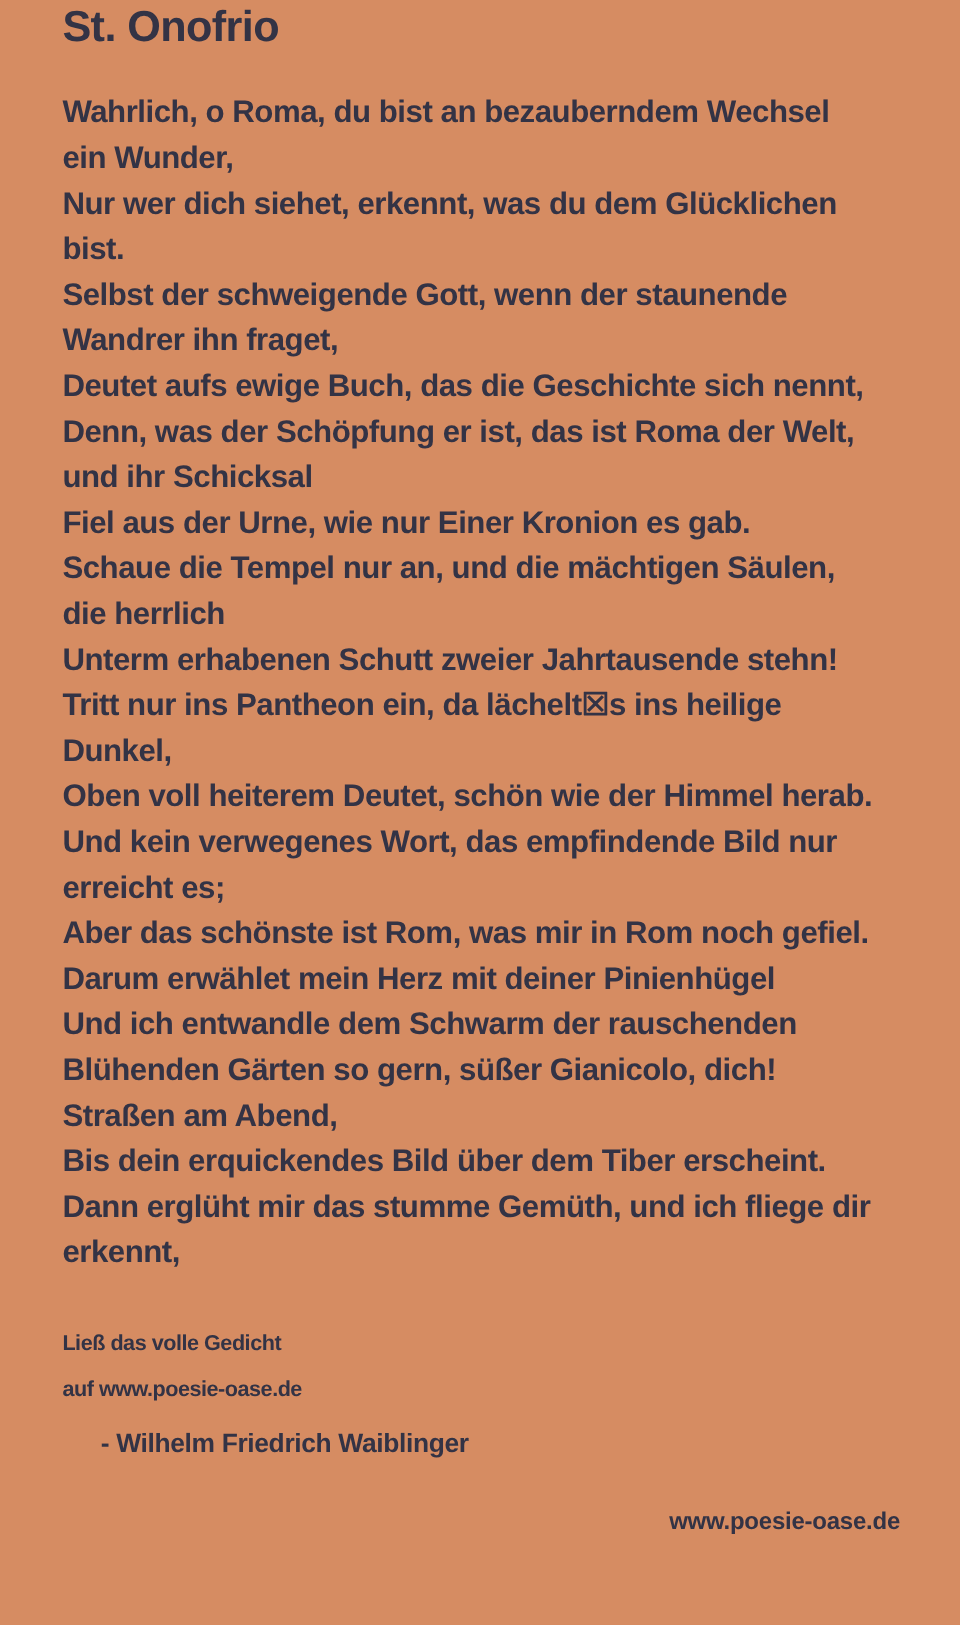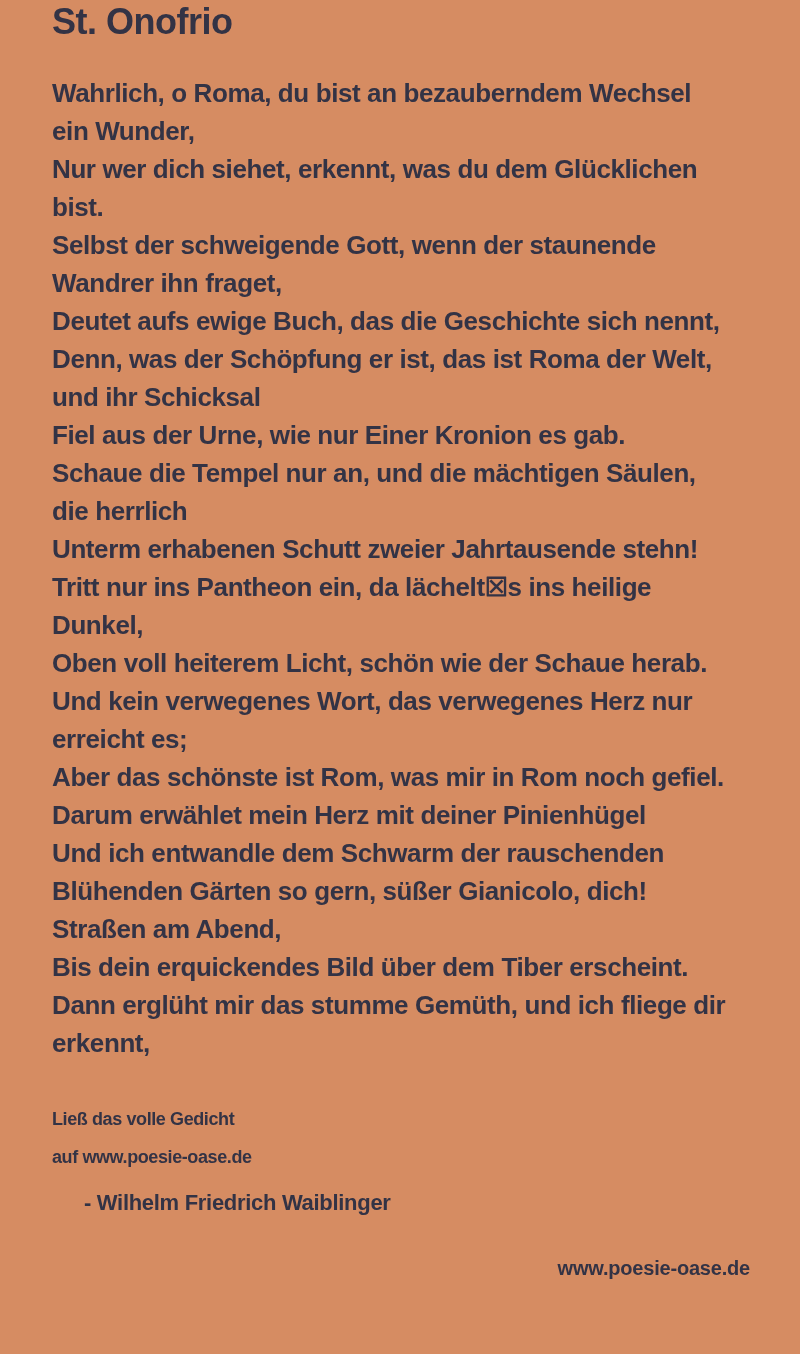--- a/index.html
+++ b/index.html
@@ -74,22 +74,22 @@
       <div class="line">Wandrer ihn fraget,</div>
       <div class="line">Deutet aufs ewige Buch, das die Geschichte sich nennt,</div>
       <div class="line">Denn, was der Schöpfung er ist, das ist Roma der Welt,</div>
       <div class="line">und ihr Schicksal</div>
       <div class="line">Fiel aus der Urne, wie nur Einer Kronion es gab.</div>
       <div class="line">Schaue die Tempel nur an, und die mächtigen Säulen,</div>
       <div class="line">die herrlich</div>
       <div class="line">Unterm erhabenen Schutt zweier Jahrtausende stehn!</div>
       <div class="line">Tritt nur ins Pantheon ein, da lächelt☒s ins heilige</div>
       <div class="line">Dunkel,</div>
-      <div class="line">Oben voll heiterem Licht, schön wie der Schaue herab.</div>
-      <div class="line">Und kein verwegenes Wort, das verwegenes Herz nur</div>
+      <div class="line">Oben voll heiterem Deutet, schön wie der Himmel herab.</div>
+      <div class="line">Und kein verwegenes Wort, das empfindende Bild nur</div>
       <div class="line">erreicht es;</div>
       <div class="line">Aber das schönste ist Rom, was mir in Rom noch gefiel.</div>
       <div class="line">Darum erwählet mein Herz mit deiner Pinienhügel</div>
       <div class="line">Und ich entwandle dem Schwarm der rauschenden</div>
       <div class="line">Blühenden Gärten so gern, süßer Gianicolo, dich!</div>
       <div class="line">Straßen am Abend,</div>
       <div class="line">Bis dein erquickendes Bild über dem Tiber erscheint.</div>
       <div class="line">Dann erglüht mir das stumme Gemüth, und ich fliege dir</div>
       <div class="line">erkennt,</div>
     </div>

